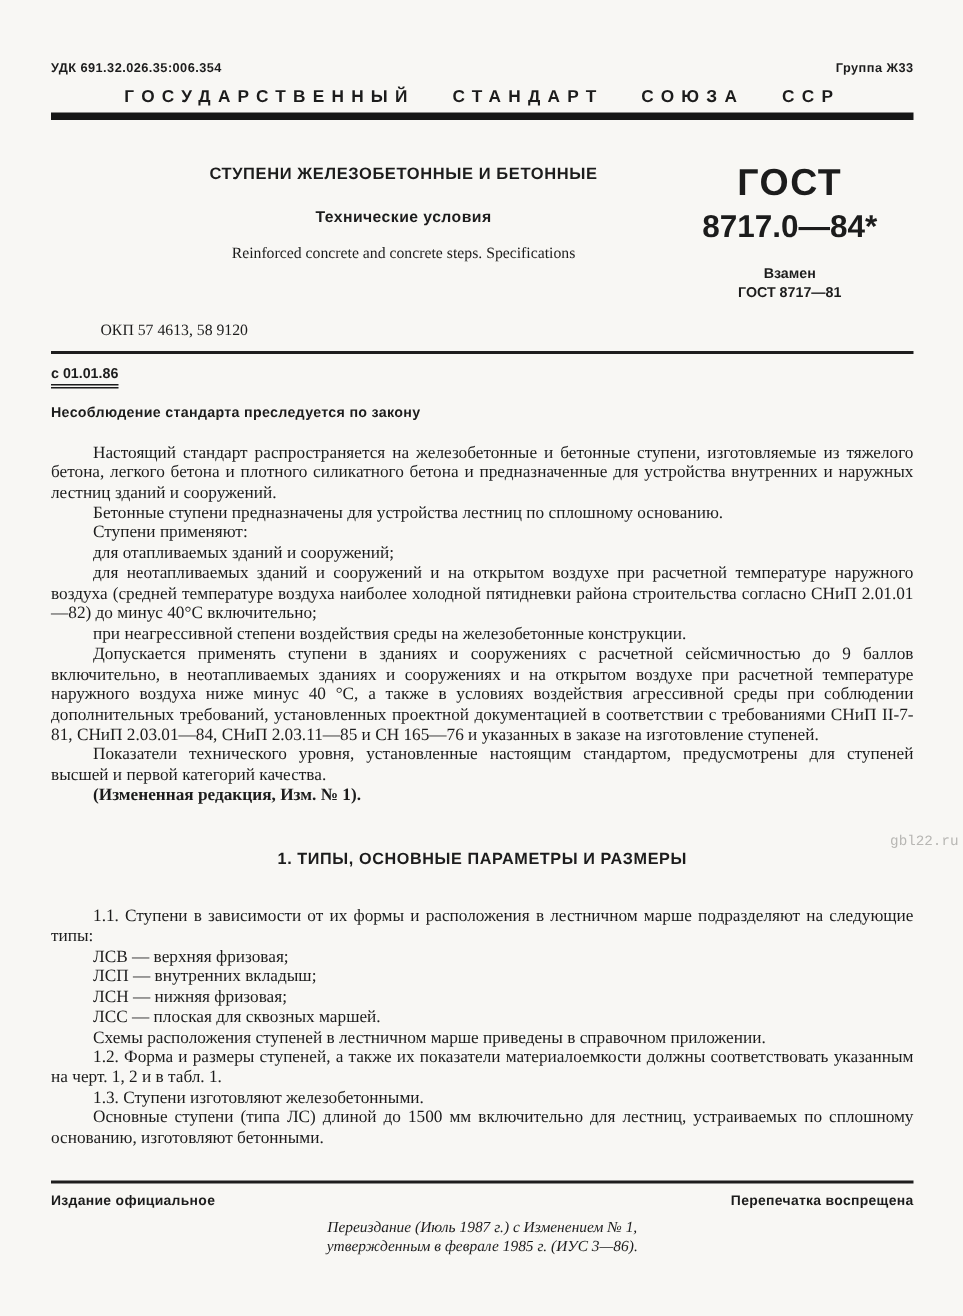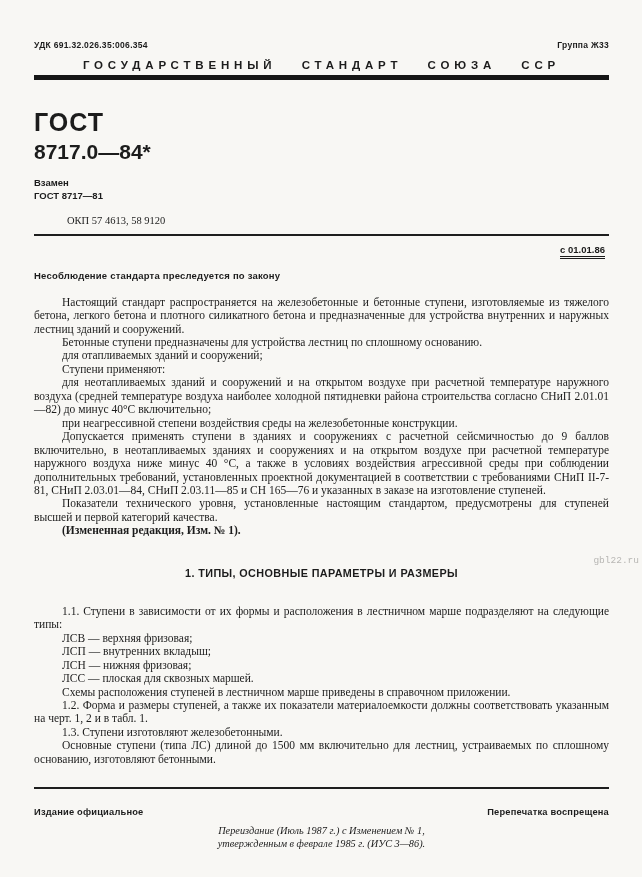--- a/index.html
+++ b/index.html
@@ -48,21 +48,21 @@
     letter-spacing: 0.4px;
   }
   .doc-subtitle {
     margin-top: 17px;
     font-family: "Liberation Sans", sans-serif;
     font-weight: bold;
     font-size: 10.5px;
     letter-spacing: 0.3px;
   }
   .doc-title-en { margin-top: 13px; font-size: 10.5px; }
-  .title-right { flex: 1; margin-top: -2px; }
+  .title-right { flex: 1; text-align: center; margin-top: -2px; }
   .gost-word {
     font-family: "Liberation Sans", sans-serif;
     font-weight: bold;
     font-size: 25px;
     letter-spacing: 1px;
   }
   .gost-number {
     font-family: "Liberation Sans", sans-serif;
     font-weight: bold;
     font-size: 21px;
@@ -83,21 +83,21 @@
   
   .decree {
     margin-top: 8px;
     font-family: "Liberation Sans", sans-serif;
     font-weight: bold;
     font-size: 9.3px;
     line-height: 1.55;
     text-align: justify;
     letter-spacing: 0.2px;
   }
-  .effective { text-align: right; margin-top: 3px; padding-right: 4px; }
+  .effective { margin-top: 3px; padding-right: 4px; }
   .effective span {
     font-family: "Liberation Sans", sans-serif;
     font-weight: bold;
     font-size: 9.5px;
     border-bottom: 3px double #1c1c1c;
     padding-bottom: 1px;
   }
   .law-notice {
     margin-top: 13px;
     font-family: "Liberation Sans", sans-serif;
@@ -119,21 +119,21 @@
     font-size: 10.8px;
     letter-spacing: 0.4px;
   }
   .section-body { margin-top: 26px; font-size: 11.5px; line-height: 1.17; text-align: justify; }
   .section-body p { text-indent: 28px; }
 
   
   .footer { position: absolute; left: 34px; right: 33px; top: 787px; }
   .footer-rule { height: 2px; background: #1e1e1e; }
   .footer-row {
-    margin-top: 18px;
+    margin-top: 6px;
     display: flex;
     justify-content: space-between;
     font-family: "Liberation Sans", sans-serif;
     font-weight: bold;
     font-size: 9.3px;
     letter-spacing: 0.2px;
   }
   .reissue { margin-top: 7px; text-align: center; font-style: italic; font-size: 10.3px; line-height: 1.3; }
 
   .watermark {
@@ -153,20 +153,25 @@
 
     <div class="meta-row">
       <span>УДК 691.32.026.35:006.354</span>
       <span>Группа Ж33</span>
     </div>
 
     <div class="gos-line">ГОСУДАРСТВЕННЫЙ СТАНДАРТ СОЮЗА ССР</div>
     <div class="thick-bar"></div>
 
     <div class="title-zone">
+      <div class="title-left">
+        <div class="doc-title">СТУПЕНИ ЖЕЛЕЗОБЕТОННЫЕ И БЕТОННЫЕ</div>
+        <div class="doc-subtitle">Технические условия</div>
+        <div class="doc-title-en">Reinforced concrete and concrete steps. Specifications</div>
+      </div>
       <div class="title-right">
         <div class="gost-word">ГОСТ</div>
         <div class="gost-number">8717.0—84*</div>
         <div class="replaces">
           <div>Взамен</div>
           <div>ГОСТ 8717—81</div>
         </div>
       </div>
     </div>
 
@@ -175,22 +180,22 @@
     <div class="rule"></div>
 
     <div class="effective">
       <span>с 01.01.86</span>
     </div>
     <div class="law-notice">Несоблюдение стандарта преследуется по закону</div>
 
     <div class="body-text">
       <p>Настоящий стандарт  распространяется  на  железобетонные и бетонные ступени, изготовляемые из тяжелого бетона, легкого бетона и плотного силикатного  бетона  и  предназначенные  для  устройства внутренних и наружных лестниц зданий и  сооружений.</p>
       <p>Бетонные ступени предназначены для устройства  лестниц по сплошному основанию.</p>
+      <p>Ступени применяют:</p>
       <p>для отапливаемых зданий и сооружений;</p>
-      <p>Ступени применяют:</p>
       <p>для неотапливаемых зданий и сооружений и на открытом воздухе при расчетной температуре наружного воздуха (средней температуре воздуха наиболее холодной  пятидневки  района  строительства согласно СНиП 2.01.01—82) до минус  40°С включительно;</p>
       <p>при неагрессивной степени  воздействия среды  на железобетонные конструкции.</p>
       <p>Допускается применять ступени в зданиях  и  сооружениях с расчетной сейсмичностью до 9 баллов включительно, в неотапливаемых зданиях и  сооружениях и на открытом воздухе при расчетной температуре наружного воздуха ниже минус 40 °С, а также в условиях воздействия агрессивной среды при соблюдении дополнительных  требований, установленных  проектной документацией в соответствии с требованиями СНиП II-7-81, СНиП 2.03.01—84, СНиП 2.03.11—85 и СН 165—76 и указанных в заказе на изготовление ступеней.</p>
       <p>Показатели технического уровня, установленные настоящим стандартом,  предусмотрены  для ступеней высшей и первой категорий качества.</p>
       <p class="p-bold">(Измененная редакция, Изм. № 1).</p>
     </div>
 
     <div class="section-heading">1. ТИПЫ,  ОСНОВНЫЕ ПАРАМЕТРЫ И РАЗМЕРЫ</div>
 
     <div class="section-body">

